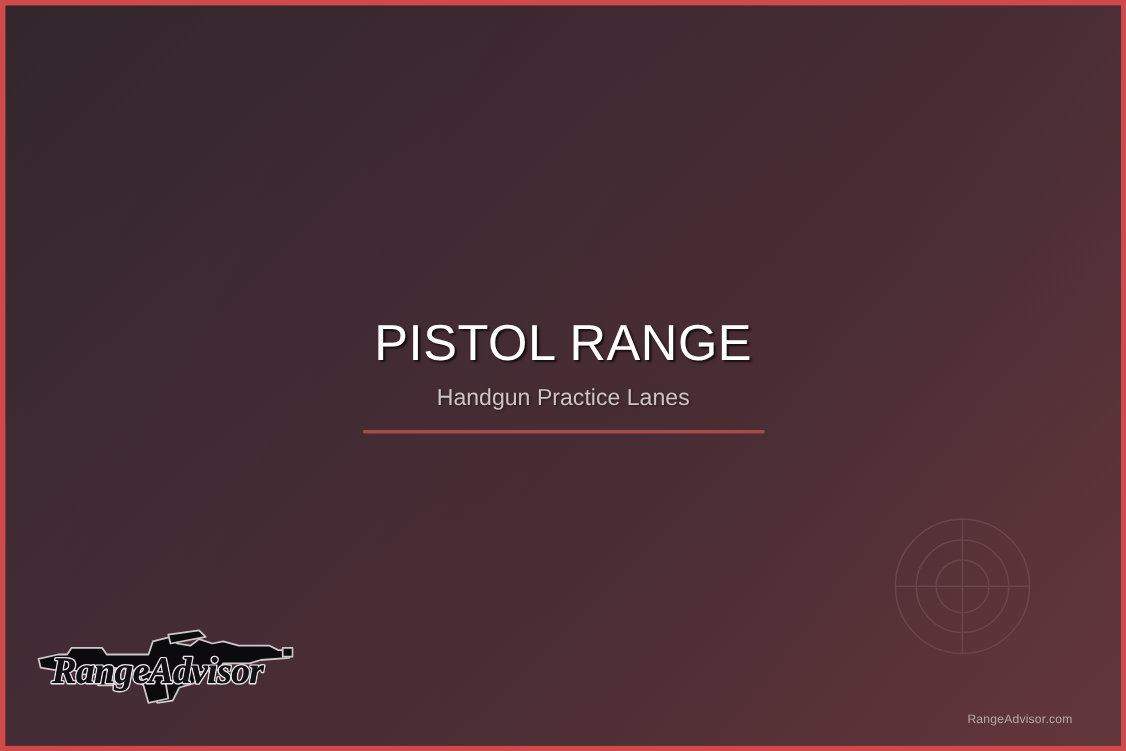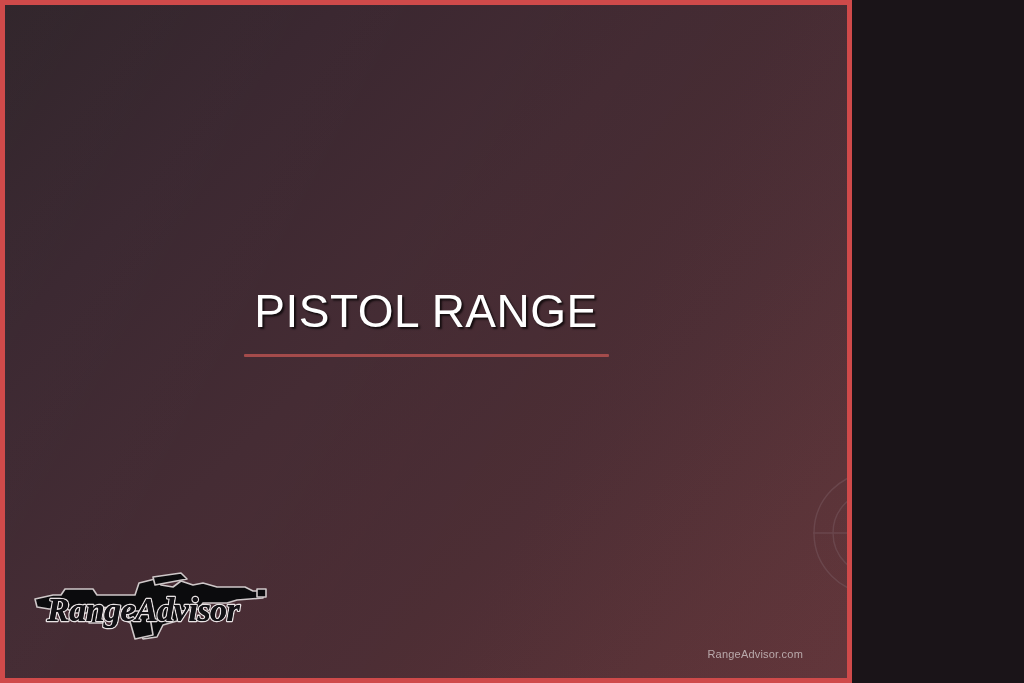--- a/index.html
+++ b/index.html
@@ -7,21 +7,21 @@
     margin: 0;
     padding: 0;
     background: #1a1418;
   }
   body {
     font-family: "Liberation Sans", sans-serif;
   }
 
   .slide {
     position: relative;
-    width: 852px;
+    width: 1024px;
     height: 683px;
     overflow: hidden;
     box-sizing: border-box;
     border: 5px solid #cf4a4a;
     background:
       linear-gradient(135deg,
         #2e2228 0%,
         #3a2730 22%,
         #452c34 45%,
         #4f2f36 68%,
@@ -119,20 +119,21 @@
         <circle cx="62" cy="62" r="42"></circle>
         <circle cx="62" cy="62" r="24"></circle>
         <line x1="0" y1="62" x2="124" y2="62"></line>
         <line x1="62" y1="0" x2="62" y2="124"></line>
       </g>
     </svg>
   </div>
 
   <div class="title-block">
     <h1 class="slide-title">PISTOL RANGE</h1>
+    <p class="slide-subtitle">Handgun Practice Lanes</p>
     <div class="divider"></div>
   </div>
 
   <div class="logo">
     <svg width="236" height="82" viewBox="0 0 236 82" aria-hidden="true">
       <defs>
         <g id="rifle-body">
 
           <path d="M4,34 L22,30 L30,30 L34,24 L62,24 L66,30 L104,30
                    L108,18 L124,14 L130,20 L142,22 L150,16 L162,20

